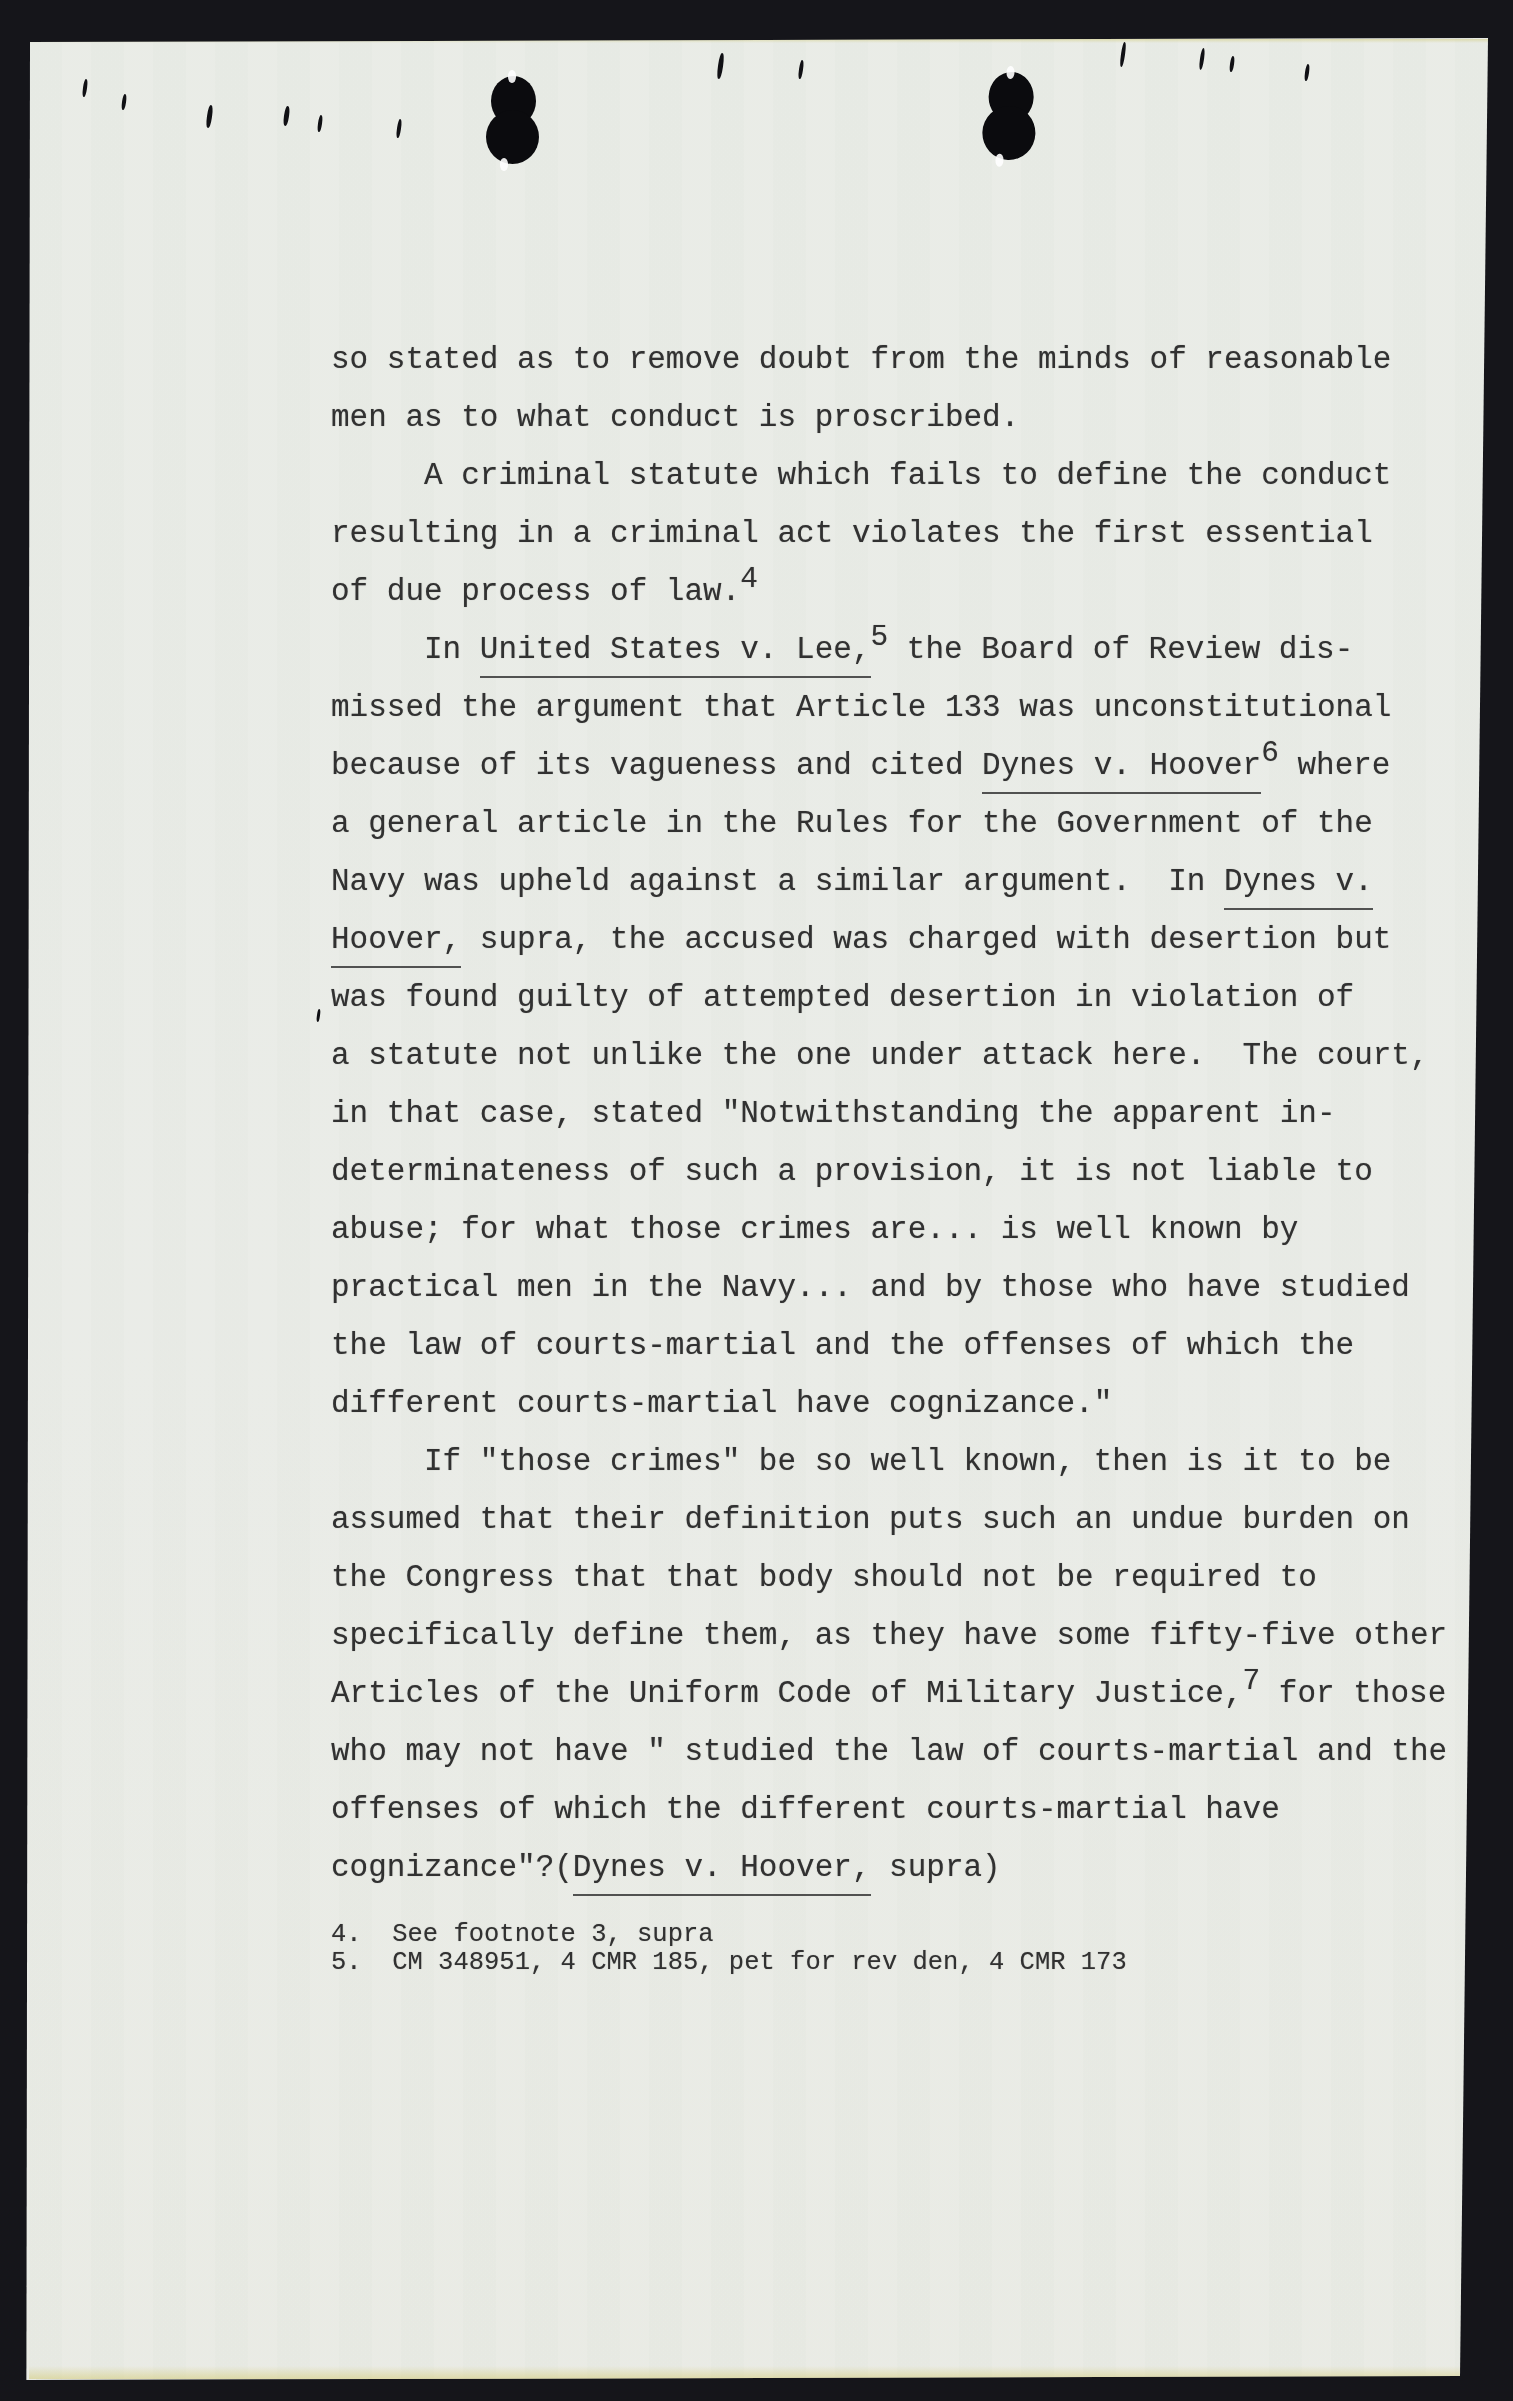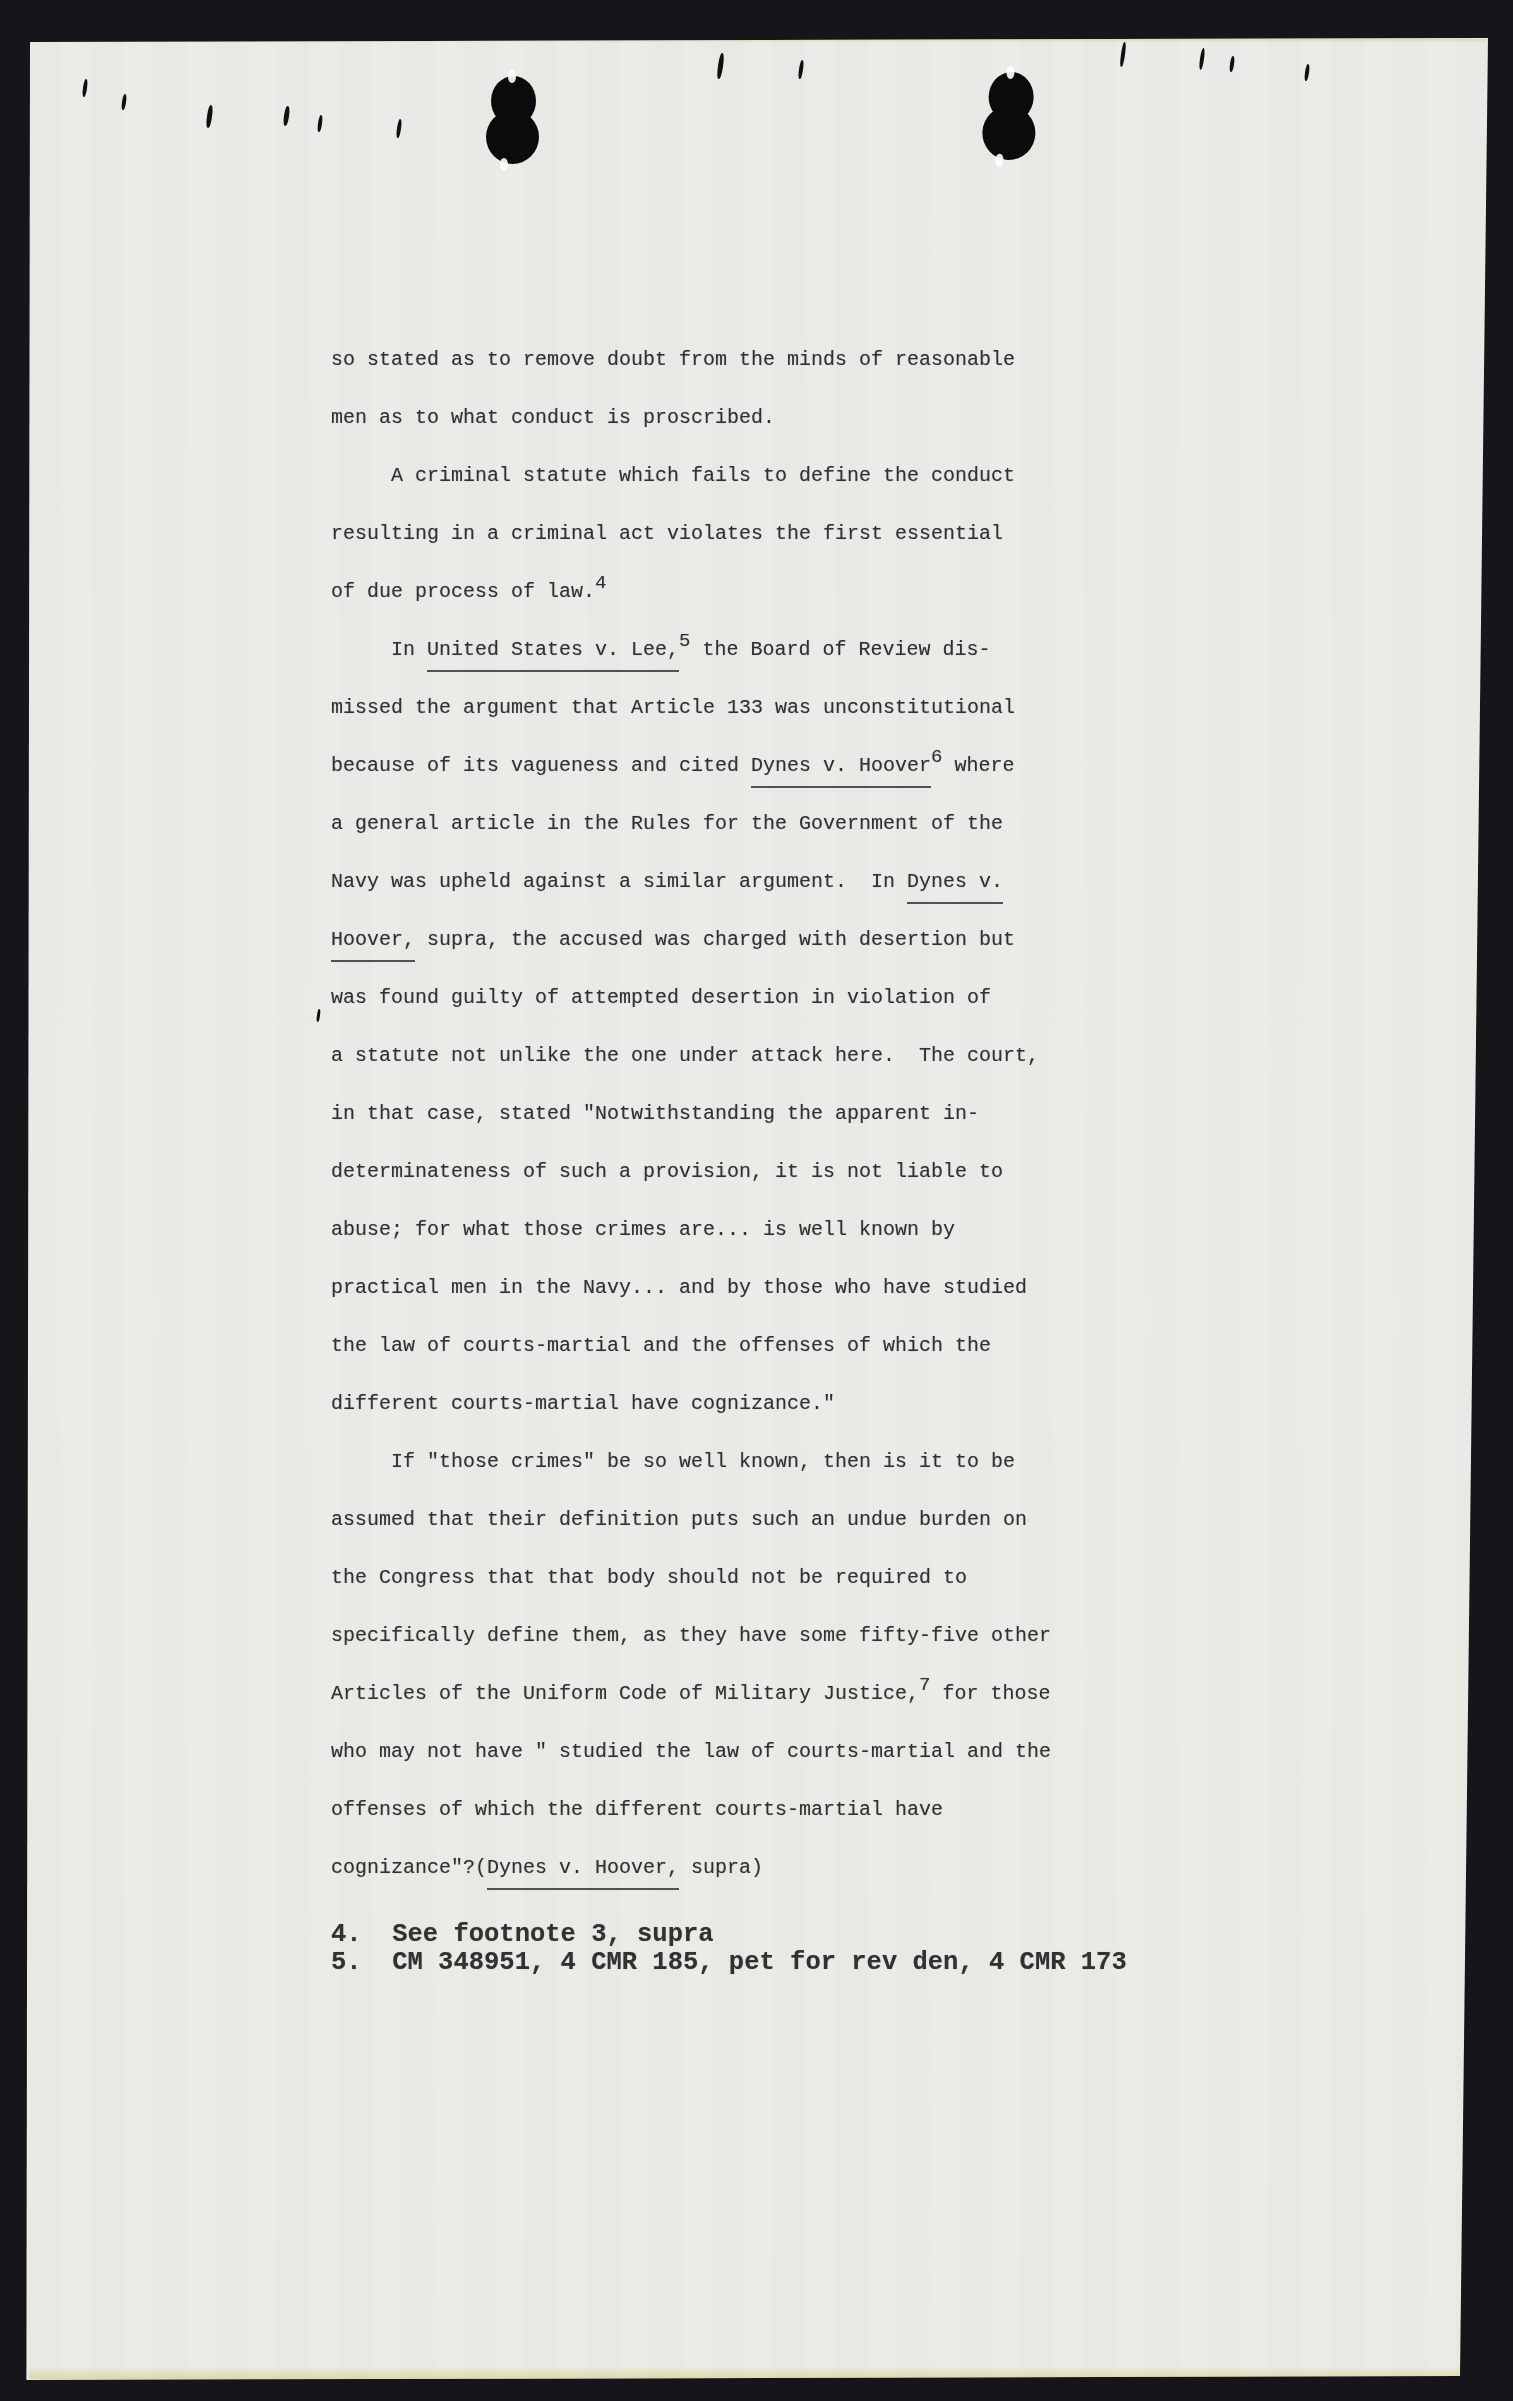--- a/index.html
+++ b/index.html
@@ -53,38 +53,38 @@
   }
   .hole .tear-hl-top { left: 24px; top: -5.8px; width: 7.7px; height: 12.5px; }
   .hole .tear-hl-bot { left: 16.3px; top: 82px; width: 7.7px; height: 12.5px; }
   .hole-left  { left: 484px; top: 76px; }
   .hole-right { left: 981px; top: 72px; transform: rotate(2deg); }
 
   
   .body-text {
     position: absolute;
     left: 331px; top: 331px;
-    font-size: 20px;
+    font-size: 31px;
     line-height: 58px;
     color: #313131;
     white-space: pre;
     text-shadow: 0 0 1px rgba(50,50,50,0.38);
   }
   .body-text .line { height: 58px; }
 
   .footnotes {
     position: absolute;
     left: 331px; top: 1921px;
     font-size: 25.5px;
     line-height: 28px;
     color: #313131;
     white-space: pre;
     text-shadow: 0 0 1px rgba(50,50,50,0.38);
   }
-  .footnotes .line { height: 28px; font-weight: bold; }
+  .footnotes .line { height: 28px; }
 
   
   .u {
     border-bottom: 2.9px solid rgba(48,48,48,0.82);
     padding-bottom: 9px;
   }
 
   
   .sup {
     display: inline-block;

